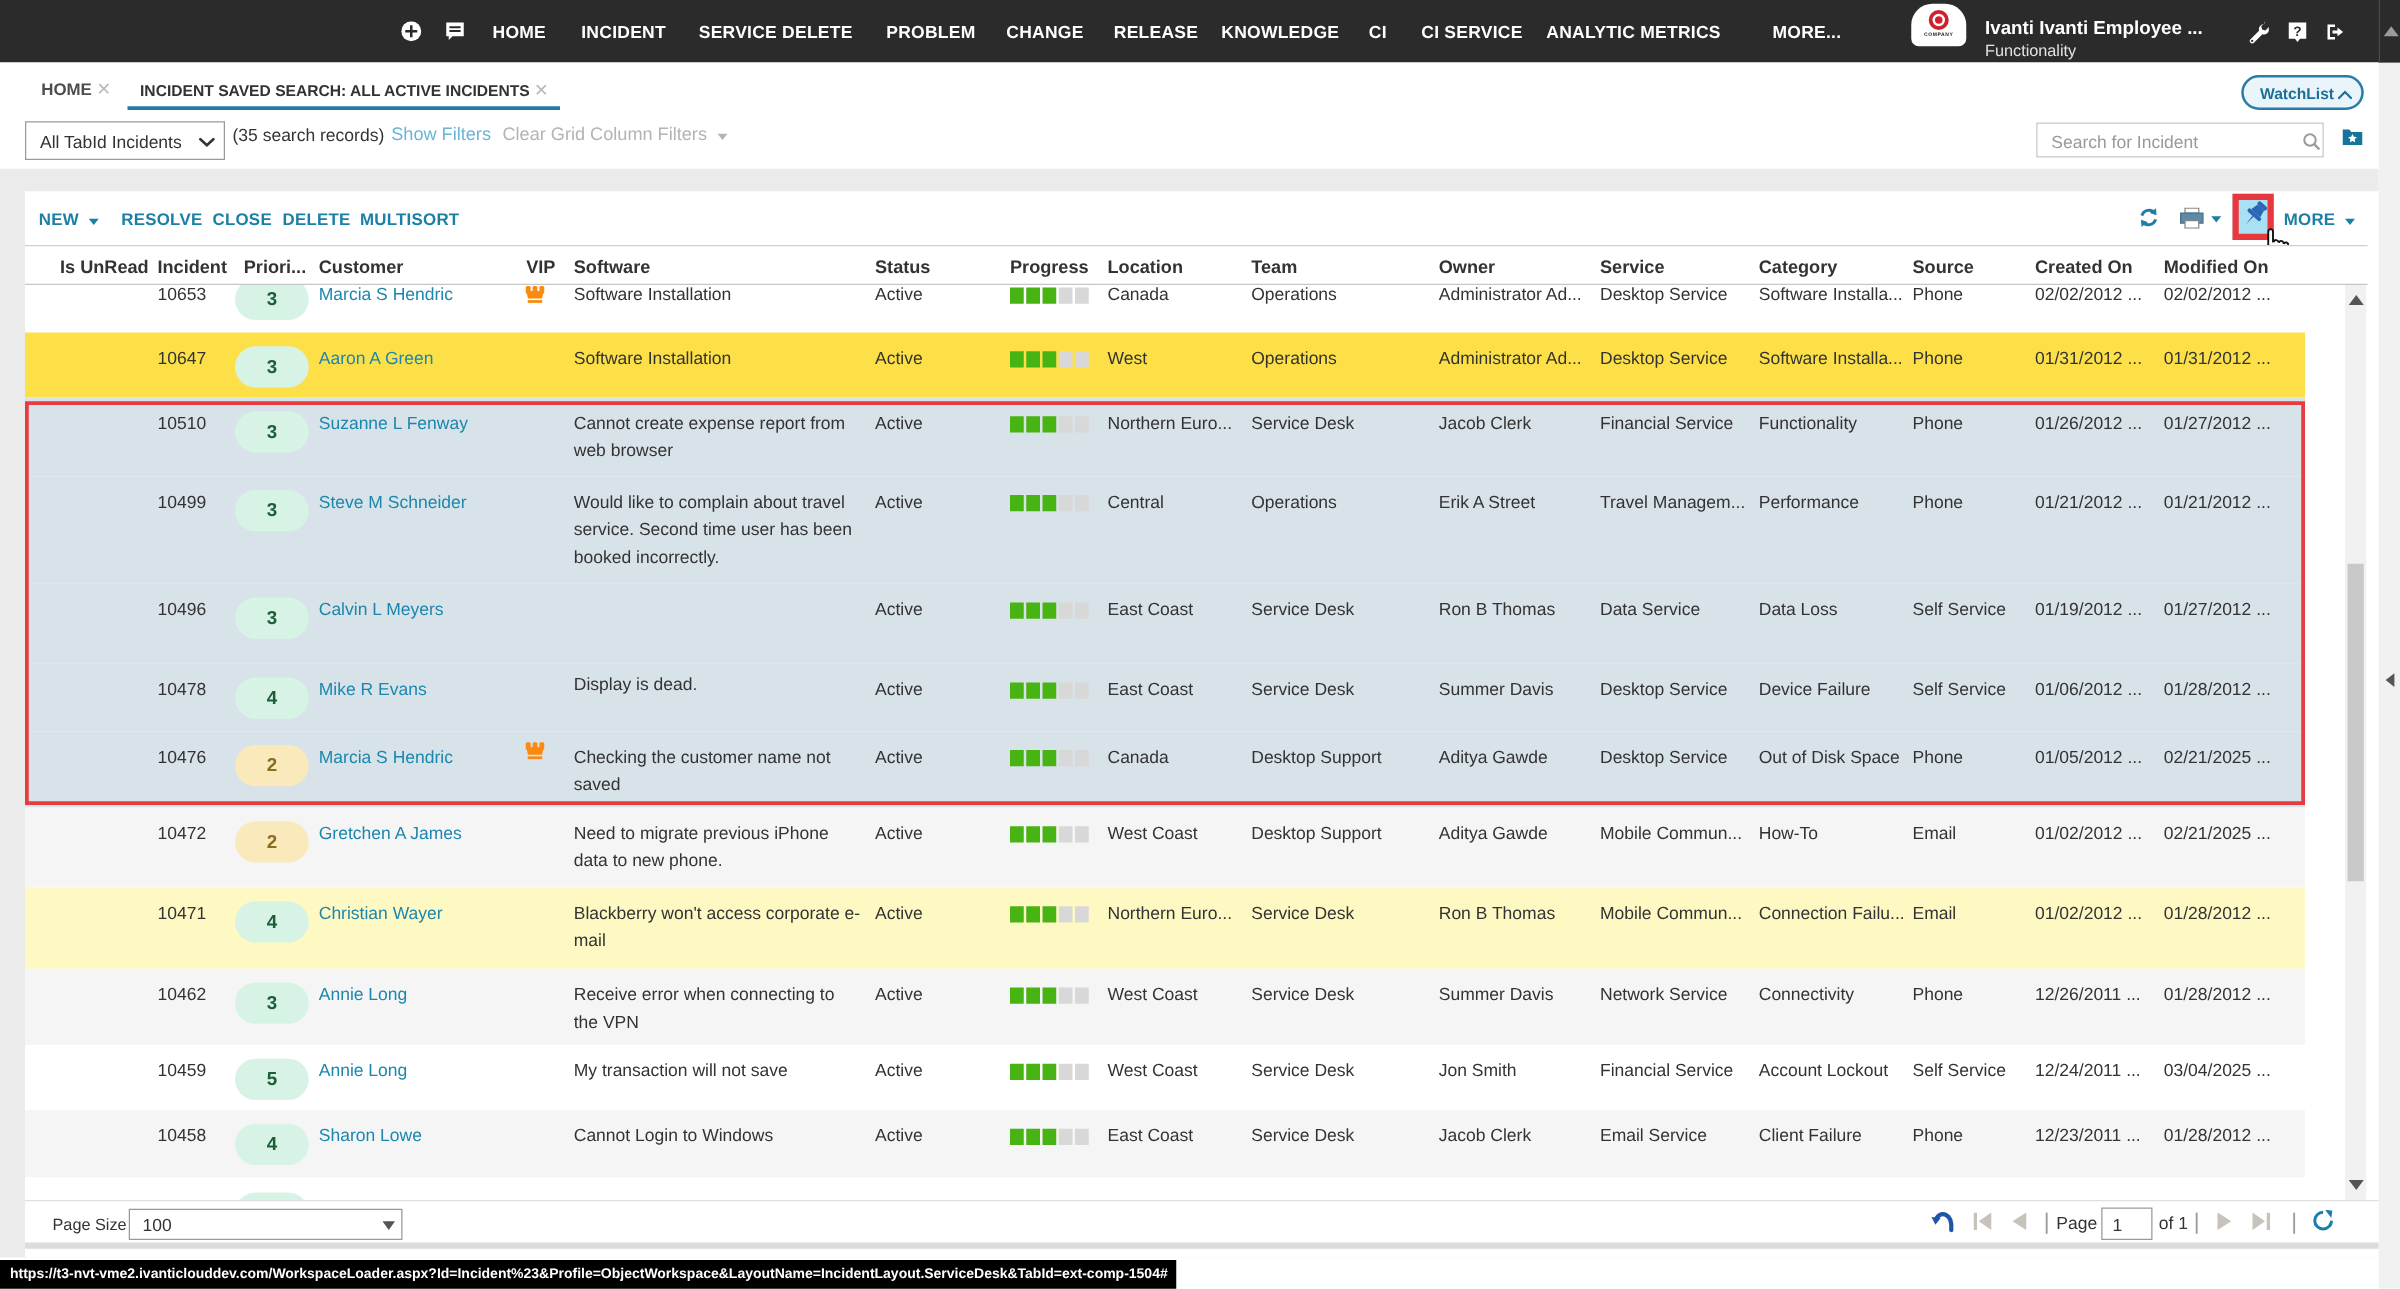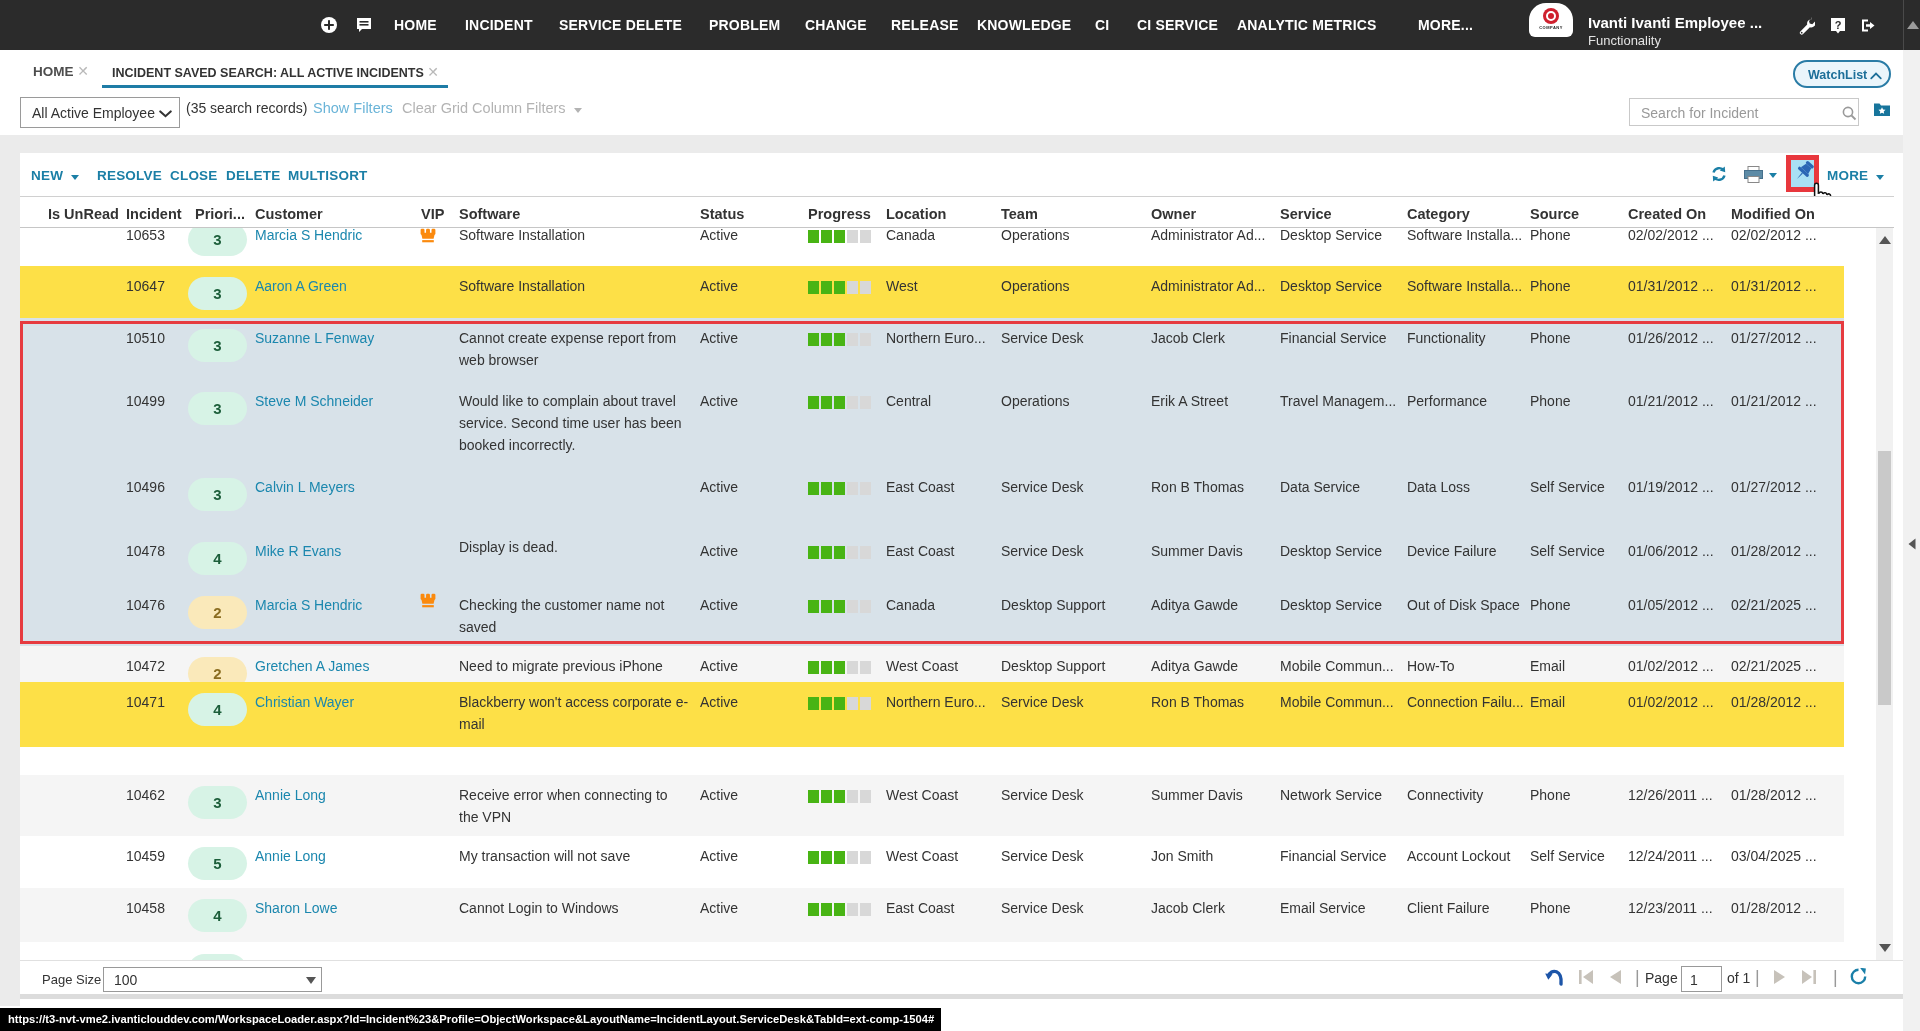--- a/index.html
+++ b/index.html
@@ -148,21 +148,21 @@
 <div id="tabline"></div>
 <div id="watchlist">
     <span>WatchList</span>
   <svg class="abs" style="left:74px;top:10px" width="14" height="8" viewBox="0 0 16 10">
     <path d="M2 8 L8 2 L14 8" stroke="#1d6f99" stroke-width="2.2" fill="none" stroke-linecap="round"></path>
   </svg>
 </div>
 
 <div id="filterrow">
   <div id="selbox">
-      <span>All Active Employee</span>
+      <span>All TabId Incidents</span>
     <svg class="abs" style="left:138px;top:12px" width="13" height="8" viewBox="0 0 15 9">
       <path d="M1.5 1.5 L7.5 7 L13.5 1.5" stroke="#333" stroke-width="2.4" fill="none" stroke-linecap="round"></path>
     </svg>
   </div>
   <div id="nrec">(35 search records)</div>
   <div id="showf">Show Filters</div>
   <div id="clearf">Clear Grid Column Filters &nbsp;<span class="caret" style="border-top-color:#b3b3b3"></span></div>
   <div id="searchbox">
       <span>Search for Incident</span>
     <svg class="abs" style="left:212px;top:7px" width="15" height="15" viewBox="0 0 15 15">
@@ -430,21 +430,21 @@
         </div>
         <div class="c t" style="left:866px;top:9px">West Coast</div>
         <div class="c t" style="left:981px;top:9px">Desktop Support</div>
         <div class="c t" style="left:1131px;top:9px">Aditya Gawde</div>
         <div class="c t" style="left:1260px;top:9px">Mobile Commun...</div>
         <div class="c t" style="left:1387px;top:9px">How-To</div>
         <div class="c t" style="left:1510px;top:9px">Email</div>
         <div class="c t" style="left:1608px;top:9px">01/02/2012 ...</div>
         <div class="c t" style="left:1711px;top:9px">02/21/2025 ...</div>
       </div>
-<div class="row" style="top:454px;height:65px;background:#fde047">
+<div class="row" style="top:482px;height:65px;background:#fef9c3">
         <div class="c t" style="left:106px;top:9px">10471</div>
         <div class="pill mint" style="left:168px;top:11px">4</div>
         <div class="c lnk" style="left:235px;top:9px">Christian Wayer</div>
         <div class="c t" style="left:439px;top:9px;width:245px">Blackberry won't access corporate e-<br>mail</div>
         <div class="c t" style="left:680px;top:9px">Active</div>
         <div class="c" style="left:788px;top:15px">
           <span class="pbar">
             <i style="left:0px;background:#48b414"></i>
             <i style="left:13px;background:#48b414"></i>
             <i style="left:26px;background:#48b414"></i>

